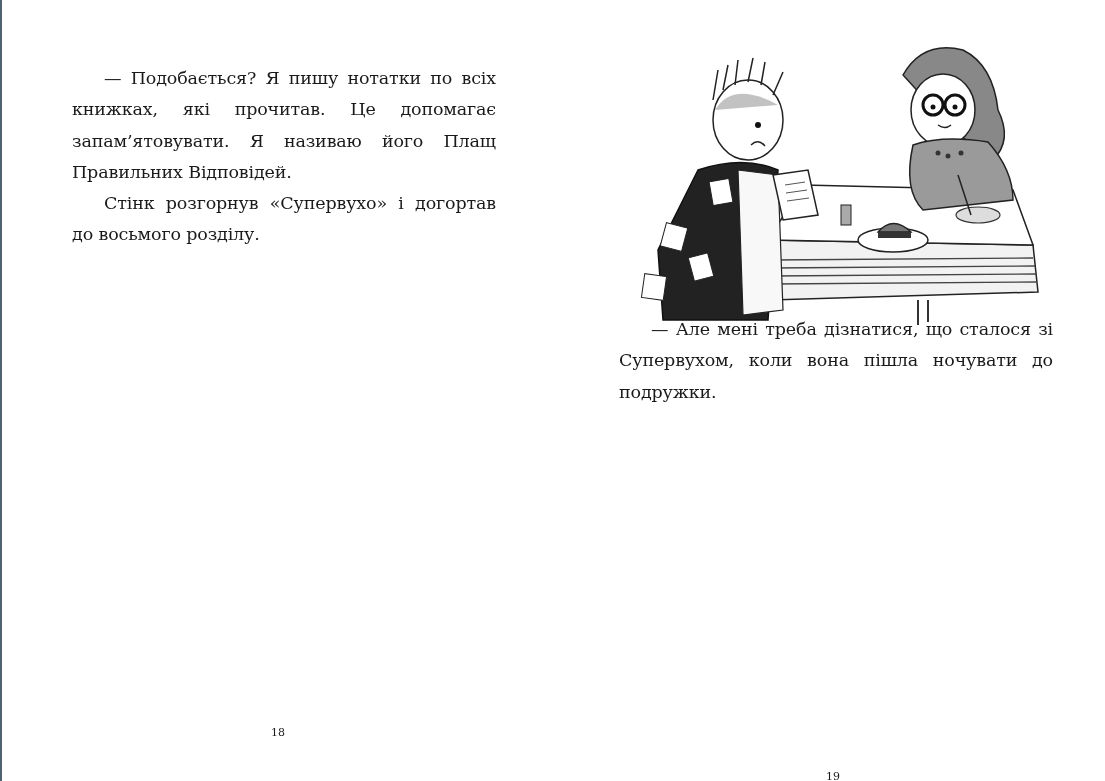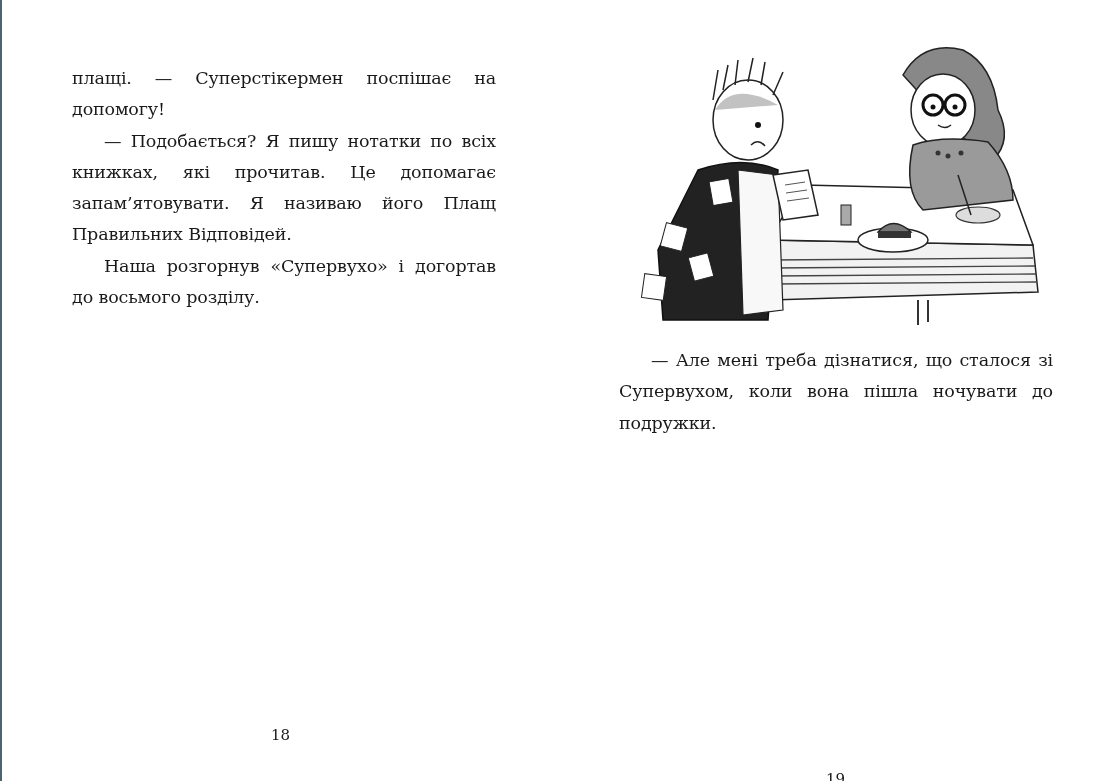--- a/index.html
+++ b/index.html
@@ -18,42 +18,41 @@
     .page-left { left: 2px; width: 551px; }
     .page-right { left: 553px; width: 552px; }
     .text-block {
       position: absolute;
       font-size: 17.5px;
       line-height: 31.3px;
       text-align: justify;
       letter-spacing: -0.15px;
     }
     .page-left .text-block { left: 70px; top: 63px; width: 424px; }
-    .page-right .text-block { left: 66px; top: 345px; width: 434px; }
+    .page-right .text-block { left: 66px; top: 314px; width: 434px; }
     .text-block p { margin: 0; text-indent: 32px; }
     .text-block p.cont { text-indent: 0; }
     .page-num {
-      position: absolute; top: 726px; font-size: 15px;
+      position: absolute; top: 726px; font-size: 11px;
     }
     .page-left .page-num { left: 269px; }
     .page-right .page-num { left: 273px; margin-top: 44px; }
     .illustration {
       position: absolute; left: 40px; top: 10px; width: 460px; height: 320px;
     }
   </style>
 </head>
 <body>
 
 <div class="left-edge"></div>
 
 <div class="page page-left">
   <div class="text-block">
-    <p class="cont">плащі. — Суперстікермен поспішає на допомогу!</p>
     <p>— Подобається? Я пишу нотатки по всіх книжках, які прочитав. Це допомагає запам’ятовувати. Я називаю його Плащ Правильних Відповідей.</p>
-    <p>Наша розгорнув «Супервухо» і догортав до восьмого розділу.</p>
+    <p>Стінк розгорнув «Супервухо» і догортав до восьмого розділу.</p>
   </div>
   <div class="page-num">18</div>
 </div>
 
 <div class="page page-right">
   <div class="illustration">
     <svg width="460" height="320" viewBox="0 0 460 320" xmlns="http://www.w3.org/2000/svg">
 
       <path d="M175 230 L440 235 L445 282 L178 290 Z" fill="#f2f2f2" stroke="#222" stroke-width="1.5"></path>
       <path d="M178 250 L440 248 M178 258 L442 256 M179 266 L443 264 M179 274 L444 272" stroke="#444" stroke-width="1.3"></path>

